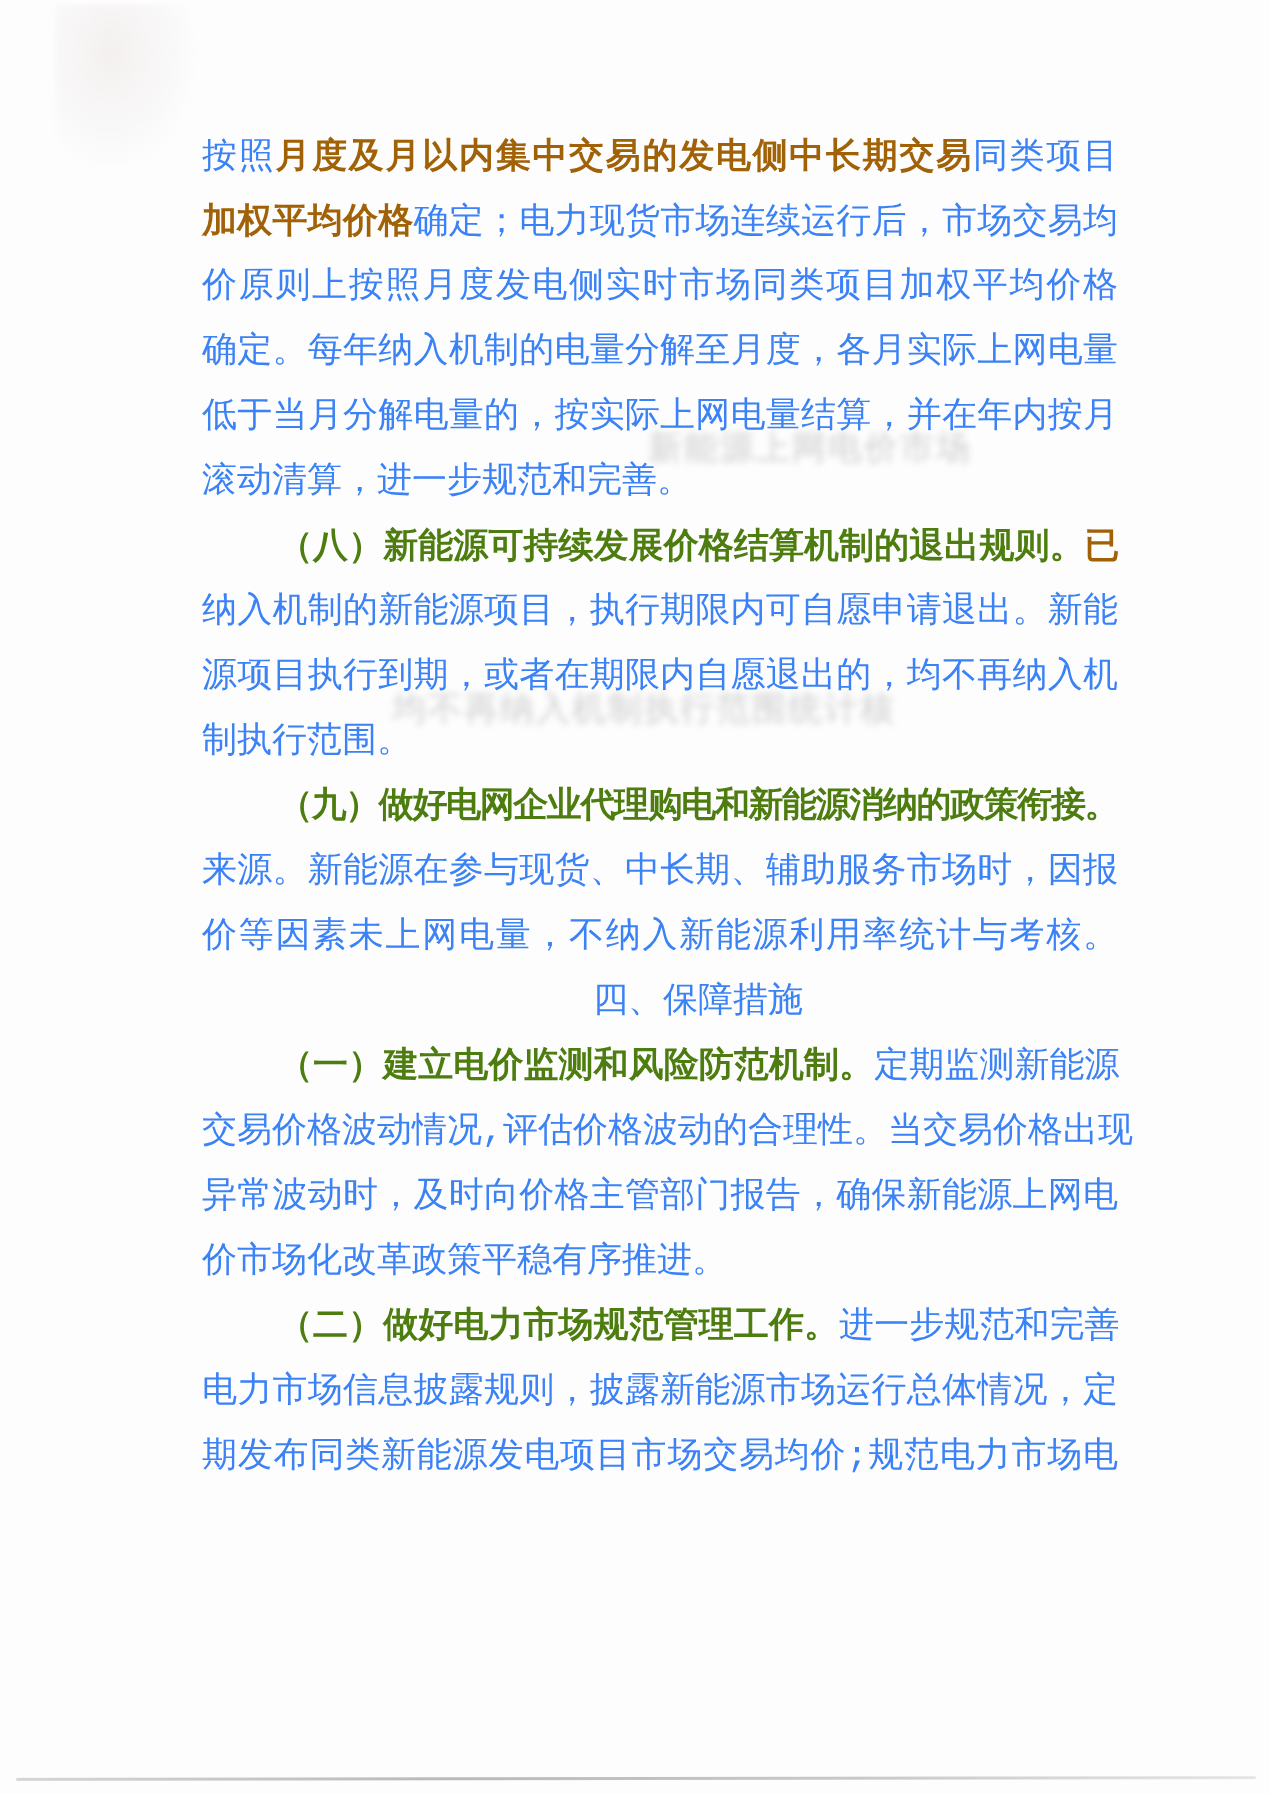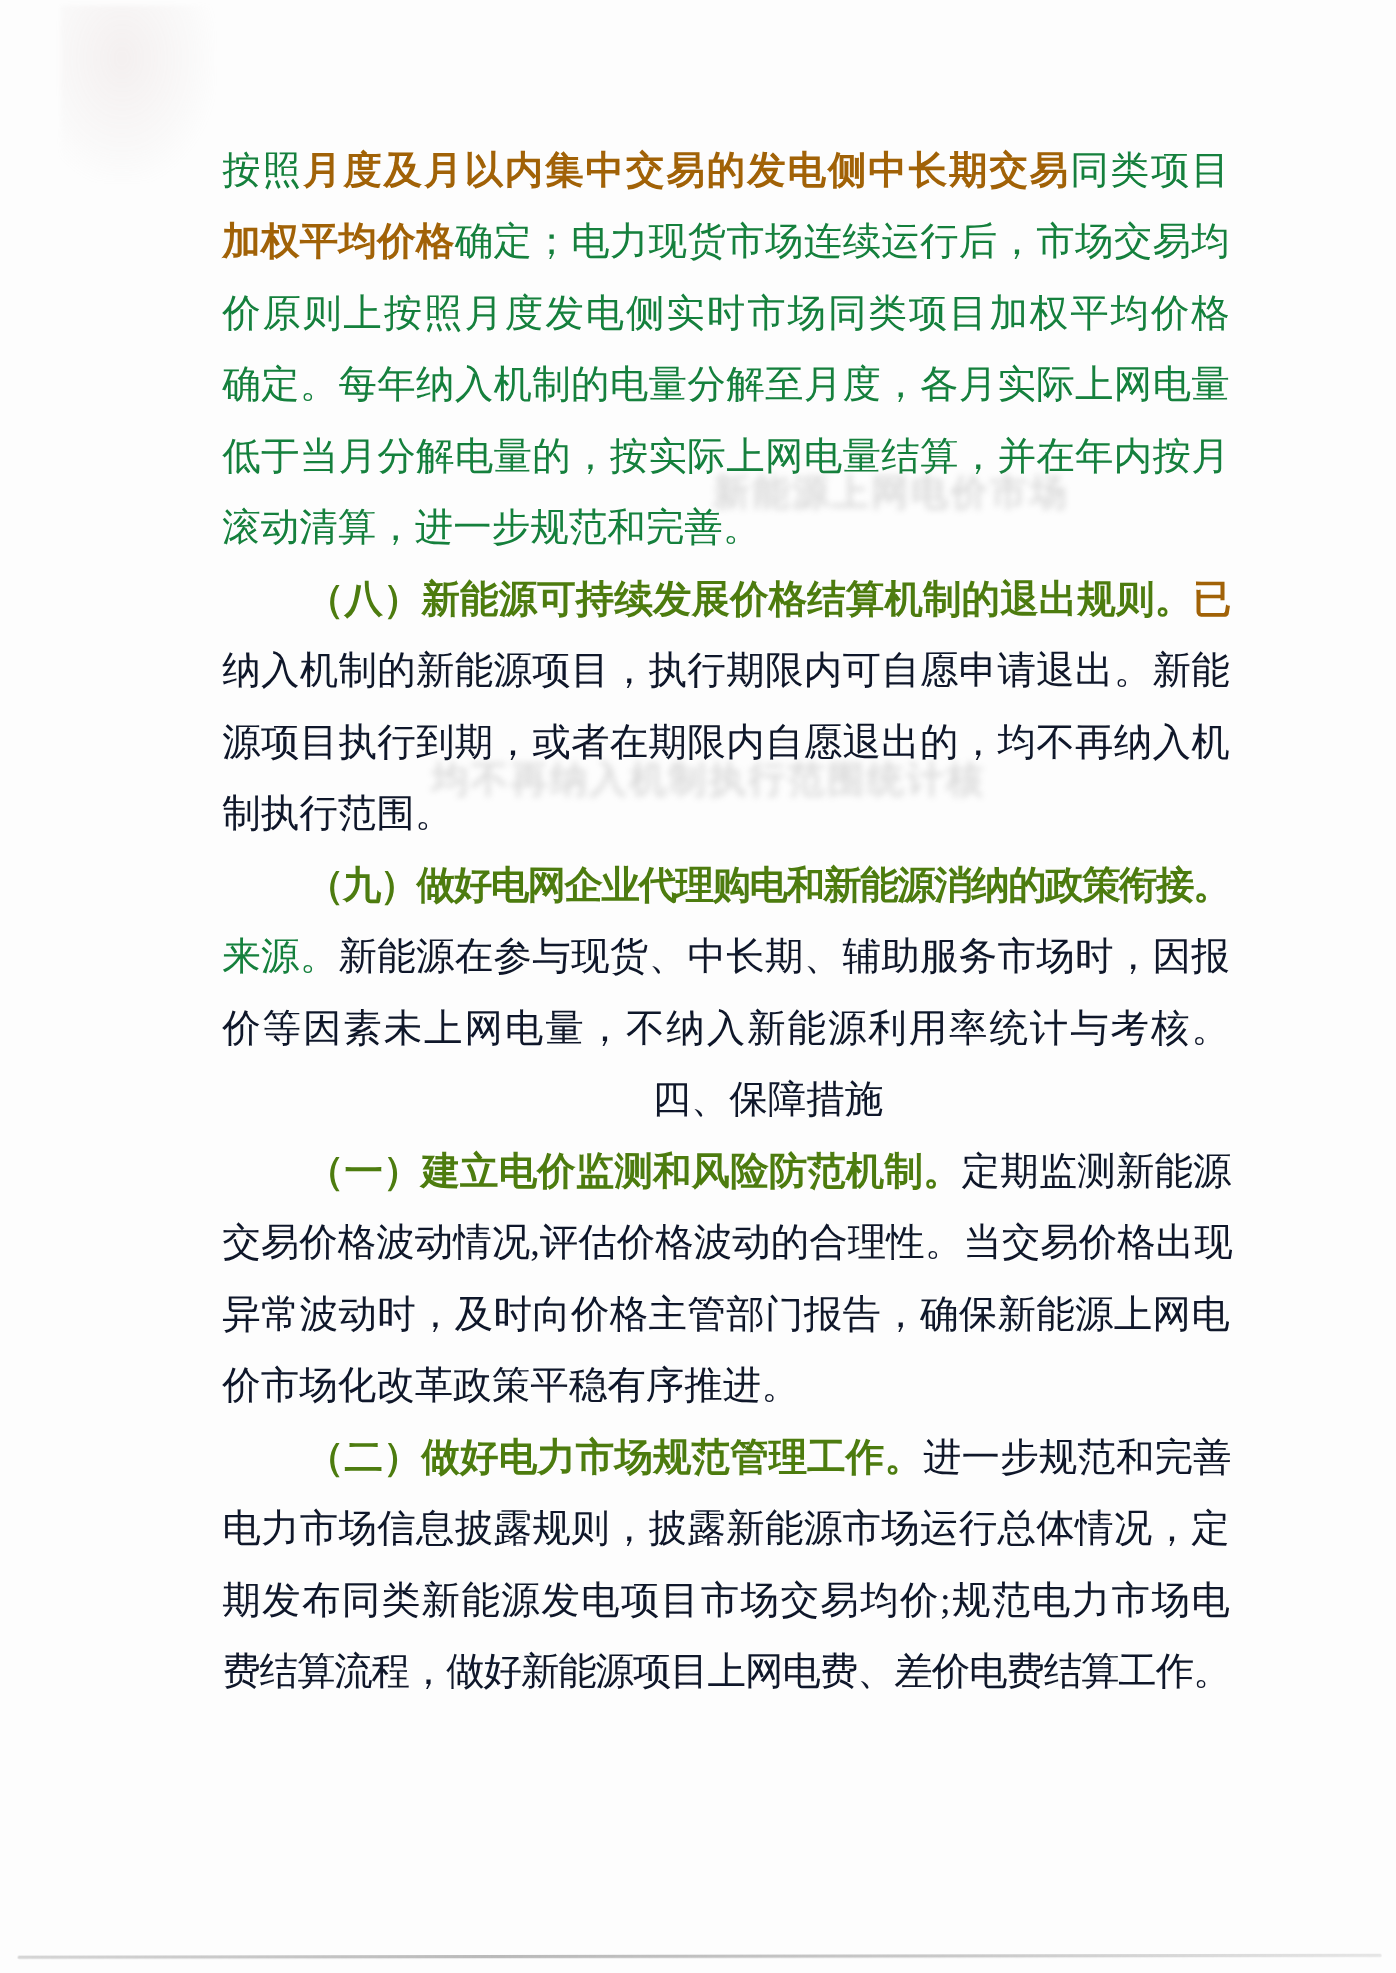--- a/index.html
+++ b/index.html
@@ -31,22 +31,22 @@
   .line {
     height: 65px;
     line-height: 65px;
     font-size: 35px;
     white-space: nowrap;
     color: #4a4a4a;
   }
   .line.fill { text-align: justify; text-align-last: justify; }
   .line.indent { padding-left: 76px; text-align: center; }
   .line.tight { letter-spacing: -1.6px; }
-  .run-fangsong  { font-family: "Liberation Serif", serif;  font-weight: 400; color: #15803d; }
-  .run-heiti     { font-family: Liberation Serif, serif; font-weight: 400; color: #0f172a; }
+  .run-fangsong  { font-family: "Liberation Serif", serif;  font-weight: 400; color: #3b82f6; }
+  .run-heiti     { font-family: Liberation Mono, monospace; font-weight: 400; color: #3b82f6; }
   .run-heiti-bold{ font-family: "Liberation Sans", sans-serif; font-weight: 700; color: #a16207; }
   .run-kaiti-bold{ font-family: "Liberation Serif", serif;  font-weight: 700; color: #4d7c0f; }
   
   .ghost {
     position: absolute;
     font-family: "Liberation Sans", sans-serif;
     font-weight: 700;
     font-size: 34px;
     color: #8f8f8f;
     opacity: 0.30;
@@ -91,20 +91,19 @@
       <div class="line fill"><span class="run-fangsong">来源。</span><span class="run-heiti">新能源在参与现货、中长期、辅助服务市场时，因报</span></div>
       <div class="line fill"><span class="run-heiti">价等因素未上网电量，不纳入新能源利用率统计与考核。</span></div>
       <div class="line indent"><span class="run-heiti">四、保障措施</span></div>
       <div class="line fill indent tight"><span class="run-kaiti-bold">（一）建立电价监测和风险防范机制。</span><span class="run-heiti">定期监测新能源</span></div>
       <div class="line fill"><span class="run-heiti">交易价格波动情况,评估价格波动的合理性。当交易价格出现</span></div>
       <div class="line fill"><span class="run-heiti">异常波动时，及时向价格主管部门报告，确保新能源上网电</span></div>
       <div class="line"><span class="run-heiti">价市场化改革政策平稳有序推进。</span></div>
       <div class="line fill indent tight"><span class="run-kaiti-bold">（二）做好电力市场规范管理工作。</span><span class="run-heiti">进一步规范和完善</span></div>
       <div class="line fill"><span class="run-heiti">电力市场信息披露规则，披露新能源市场运行总体情况，定</span></div>
       <div class="line fill"><span class="run-heiti">期发布同类新能源发电项目市场交易均价;规范电力市场电</span></div>
-      <div class="line fill tight"><span class="run-heiti">费结算流程，做好新能源项目上网电费、差价电费结算工作。</span></div>
     </div>
 
   <div class="ghost ghost-1">新能源上网电价市场</div>
   <div class="ghost ghost-2">均不再纳入机制执行范围统计核</div>
 
   <div class="bottom-edge"></div>
 </div>
 
 </body></html>

